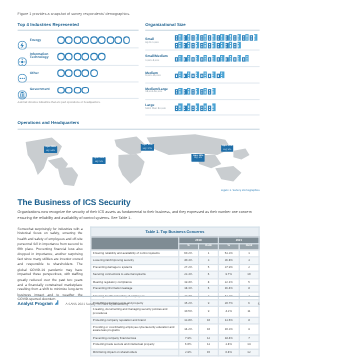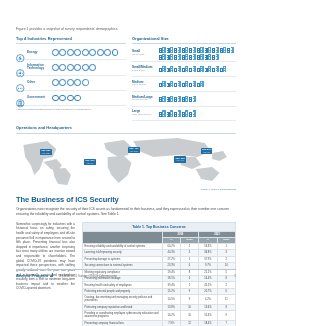--- a/index.html
+++ b/index.html
@@ -3,21 +3,21 @@
 <meta charset="utf-8">
 <style>
   html,body{margin:0;padding:0;}
   body{
     width:252px;height:326px;overflow:hidden;
     background:#ffffff;
     font-family:"Liberation Sans", sans-serif;
     color:#3c3c3c;
     -webkit-font-smoothing:antialiased;
   }
-  .page{position:relative;width:252px;height:285px;box-sizing:border-box;padding:16px 16px;}
+  .page{position:relative;width:252px;height:285px;box-sizing:border-box;padding:0 16px;}
 
   .intro-line{font-size:3.3px;color:#58585a;padding-top:11px;letter-spacing:.05px;}
 
   
   .fig-panel{margin-top:5px;display:flex;gap:6px;}
   .fig-col-left{width:110px;}
   .fig-col-right{flex:1;}
 
   .panel-title{
     font-size:3.9px;font-weight:bold;color:#1b5f8e;

